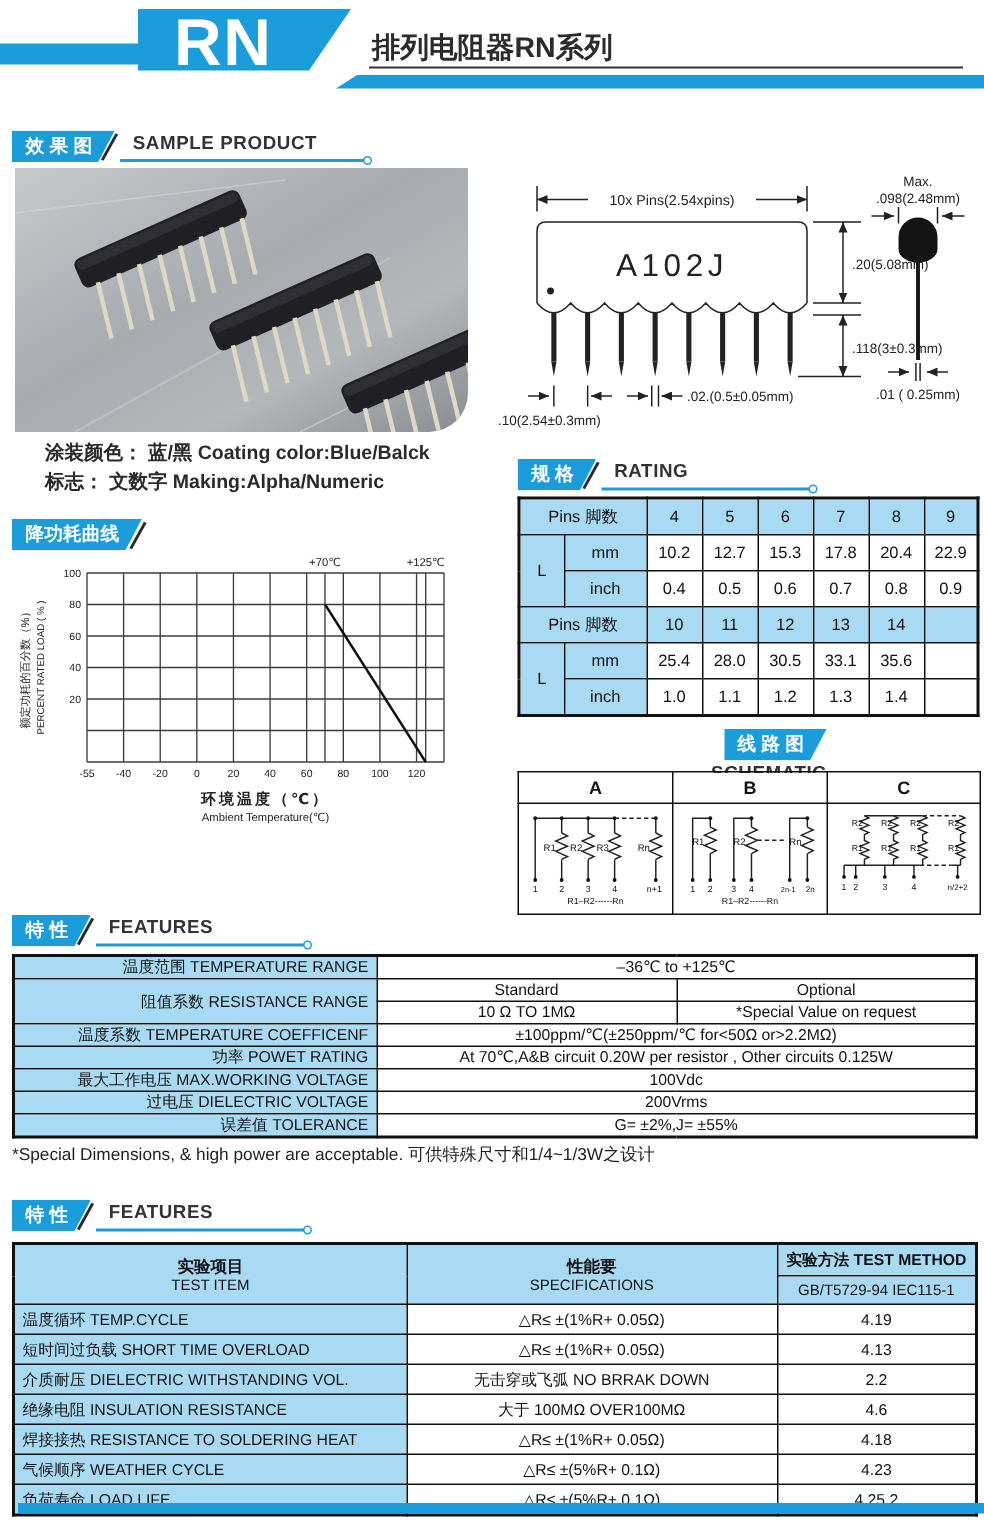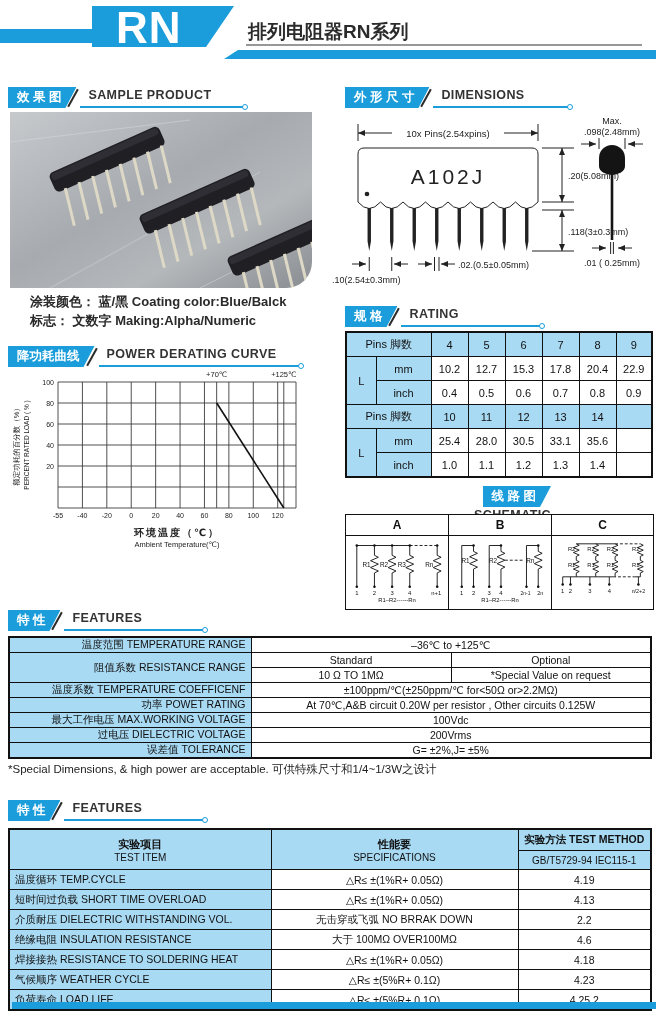--- a/index.html
+++ b/index.html
@@ -74,29 +74,23 @@
     <text x="248" y="38" font-size="19" font-weight="bold" fill="#2b2b2b">排列电阻器RN系列</text>
     <line x1="246" y1="45" x2="642" y2="45" stroke="#333" stroke-width="1.2"></line>
     <polygon points="238,50 656,50 656,59 224,59" fill="#1a9dda"></polygon>
   </svg>
 
   <div class="sec" id="sec-sample">
     <span class="sec-zh">效 果 图</span>
     <span class="sec-slash"></span>
     <span class="sec-en">SAMPLE PRODUCT</span>
   </div>
-  <div class="sec" id="sec-dims">
-    <span class="sec-zh">外 形 尺 寸</span>
-    <span class="sec-slash"></span>
-    <span class="sec-en">DIMENSIONS</span>
-  </div>
   <div class="sec" id="sec-derating">
     <span class="sec-zh">降功耗曲线</span>
     <span class="sec-slash"></span>
-    <span class="sec-en">POWER DERATING CURVE</span>
   </div>
   <div class="sec" id="sec-rating">
     <span class="sec-zh">规 格</span>
     <span class="sec-slash"></span>
     <span class="sec-en">RATING</span>
   </div>
   <div class="sec" id="sec-schem">
     <span class="sec-zh">线 路 图</span>
     <span class="sec-slash"></span>
     <span class="sec-en">SCHEMATIC</span>
@@ -530,21 +524,21 @@
     <tr>
       <td class="lbl">最大工作电压 MAX.WORKING VOLTAGE</td>
       <td class="val" colspan="2">100Vdc</td>
     </tr>
     <tr>
       <td class="lbl">过电压 DIELECTRIC VOLTAGE</td>
       <td class="val" colspan="2">200Vrms</td>
     </tr>
     <tr>
       <td class="lbl">误差值 TOLERANCE</td>
-      <td class="val" colspan="2">G= ±2%,J= ±5%</td>
+      <td class="val" colspan="2">G= ±2%,J= ±55%</td>
     </tr>
   </tbody>
     </table>
   <div id="feat1-note">*Special Dimensions, &amp; high power are acceptable. 可供特殊尺寸和1/4~1/3W之设计</div>
 
   <table id="feat2-table">
     <colgroup>
         <col style="width:262px">
         <col style="width:247px">
         <col style="width:133px">

